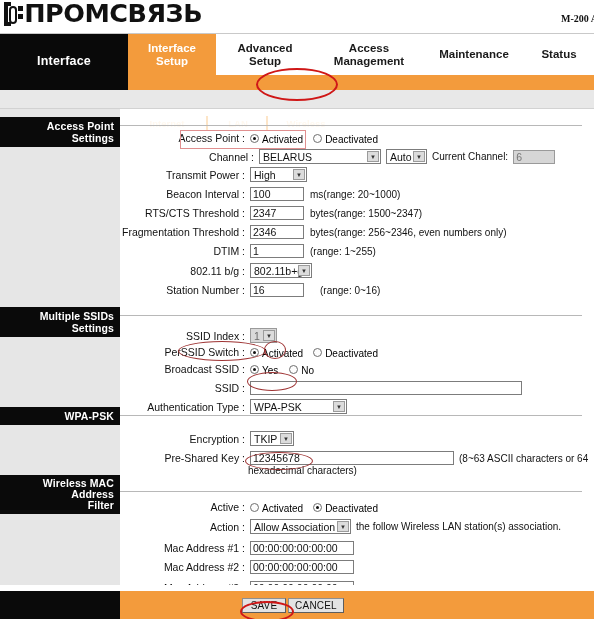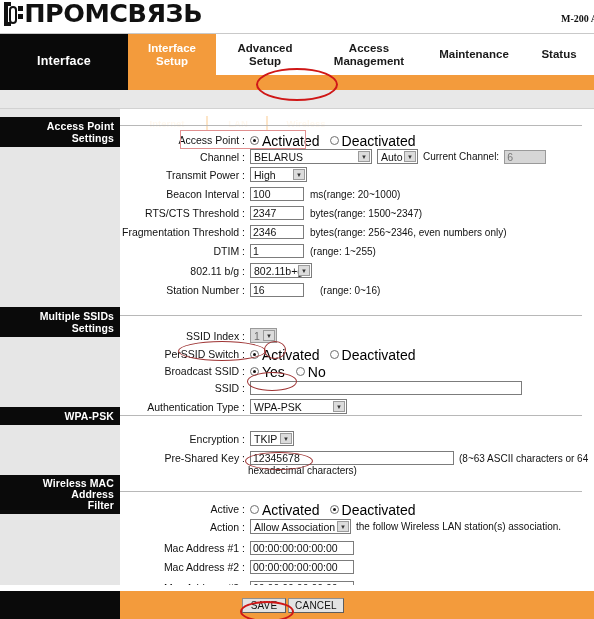--- a/index.html
+++ b/index.html
@@ -104,21 +104,21 @@
     padding-left:3px;box-sizing:border-box;position:relative;
   }
   .sel .arrow{
     position:absolute;right:1px;top:1px;bottom:1px;width:12px;
     background:#dcdcdc;border:1px solid #9b9b9b;box-sizing:border-box;
     display:flex;align-items:center;justify-content:center;
     font-size:6px;color:#333;line-height:1;
   }
   .sel.dis{background:#d9d9d9;color:#6b6b6b;border-color:#9a9a9a;}
   .note{font-size:10px;color:#111;}
-  .radio{display:inline-flex;align-items:center;gap:3px;font-size:14px;}
+  .radio{display:inline-flex;align-items:center;gap:3px;font-size:10px;}
   .rb{
     width:9px;height:9px;border-radius:50%;
     border:1px solid #6f6f6f;background:#fdfdfd;box-sizing:border-box;
     display:inline-block;position:relative;flex:0 0 auto;
   }
   .rb.on:after{
     content:"";position:absolute;left:2px;top:2px;width:3px;height:3px;
     border-radius:50%;background:#111;
   }
   .radio .rtxt{position:relative;top:1px;}
@@ -236,21 +236,21 @@
             <span class="rb on"></span>
             <span class="rtxt">Activated</span>
           </span>
           <span class="radio">
             <span class="rb"></span>
             <span class="rtxt">Deactivated</span>
           </span>
         </span>
       </div>
 
-      <div class="row" style="top:40px;">
+      <div class="row" style="top:40px;margin-left:9px;">
         <span class="lbl" style="width:125px;">Channel :</span>
         <span class="ctl" style="gap:5px;">
           <span class="sel" style="width:122px;">
             <span>BELARUS</span>
             <span class="arrow">▼</span>
           </span>
           <span class="sel" style="width:41px;">
             <span>Auto</span>
             <span class="arrow">▼</span>
           </span>

